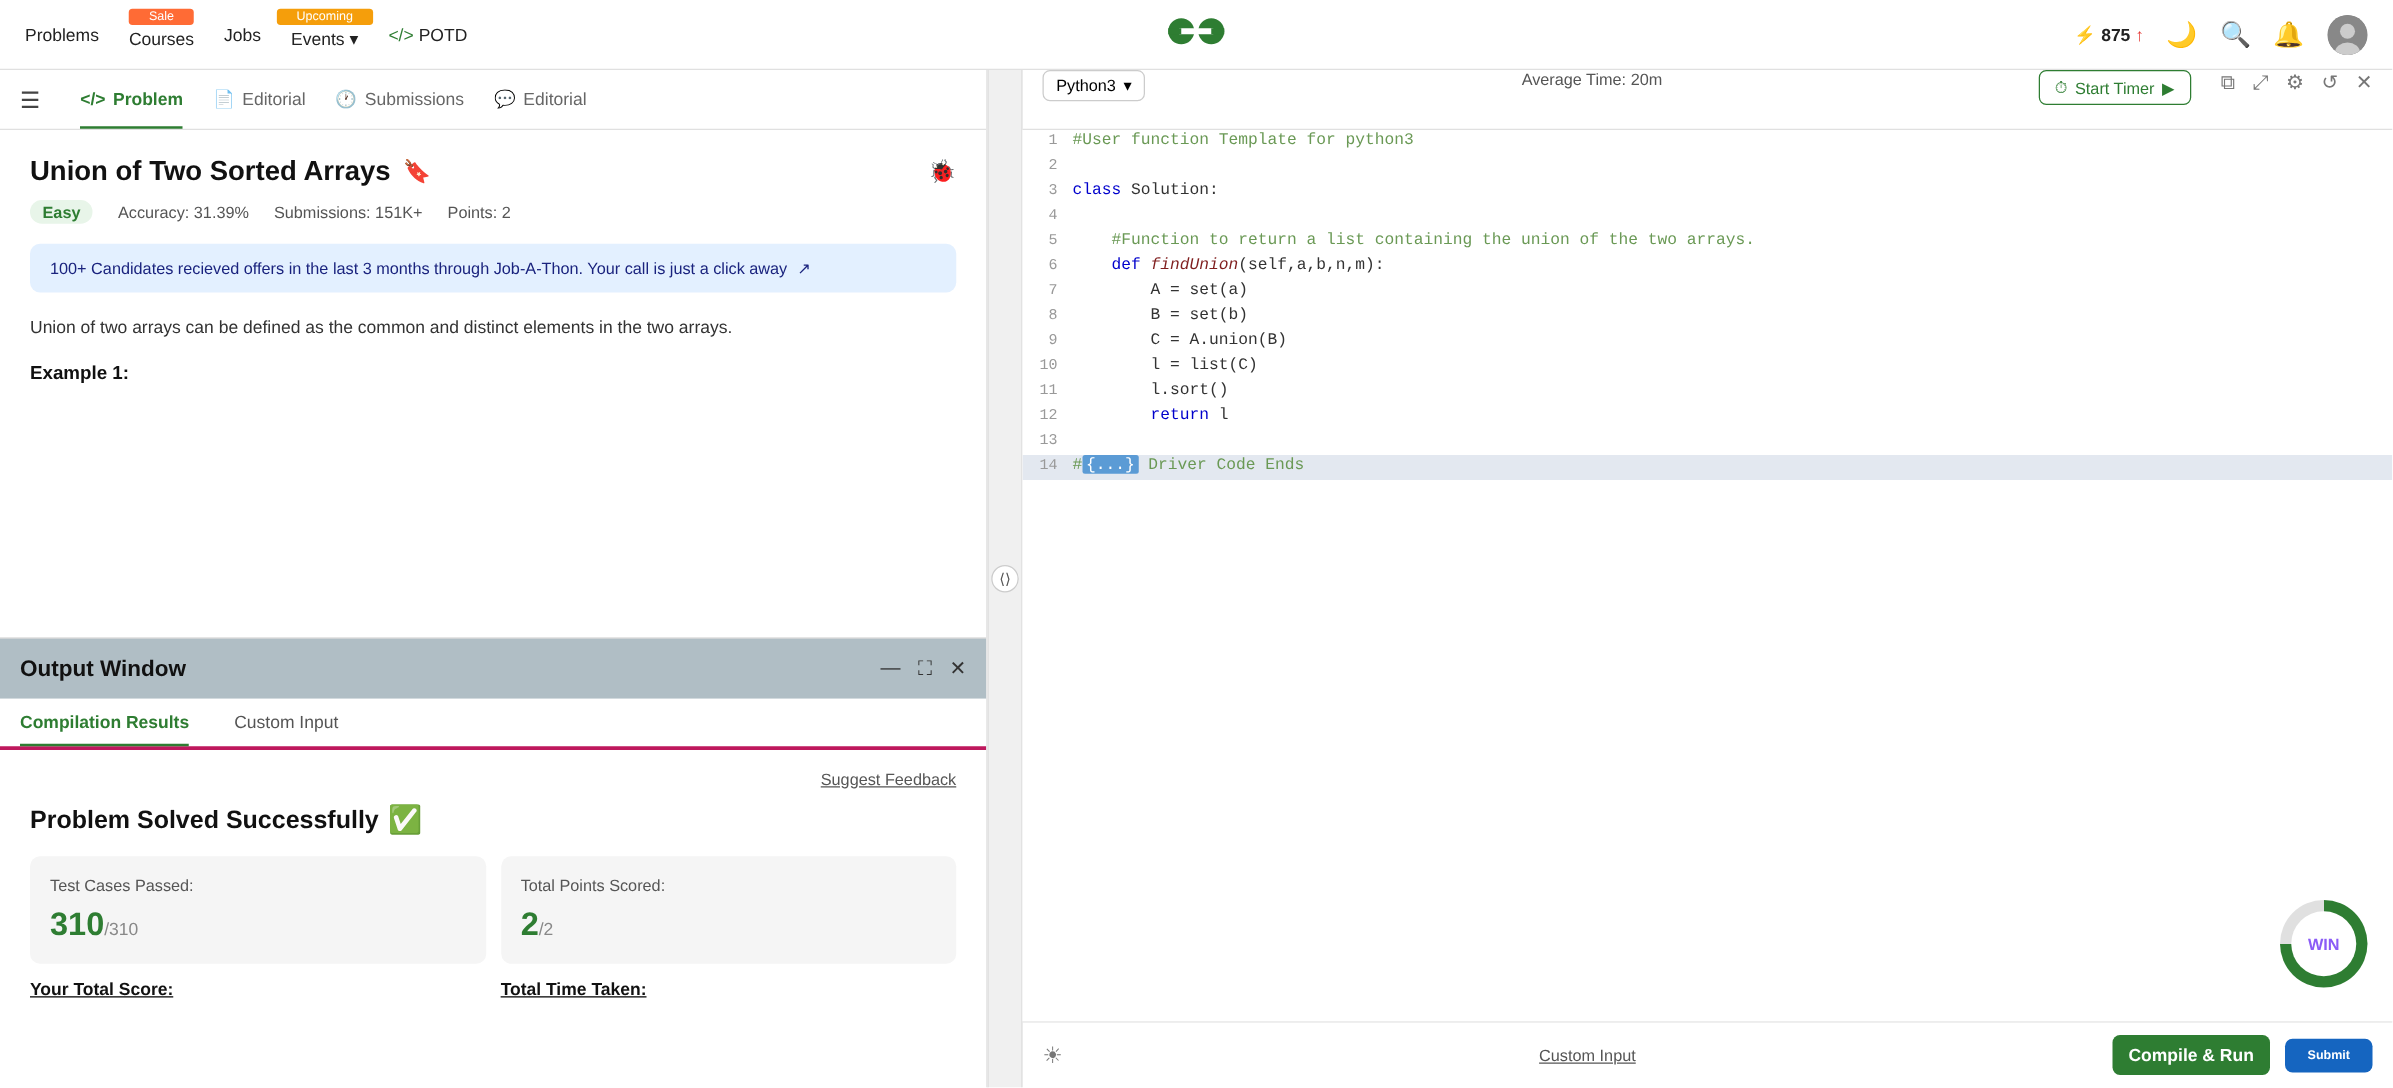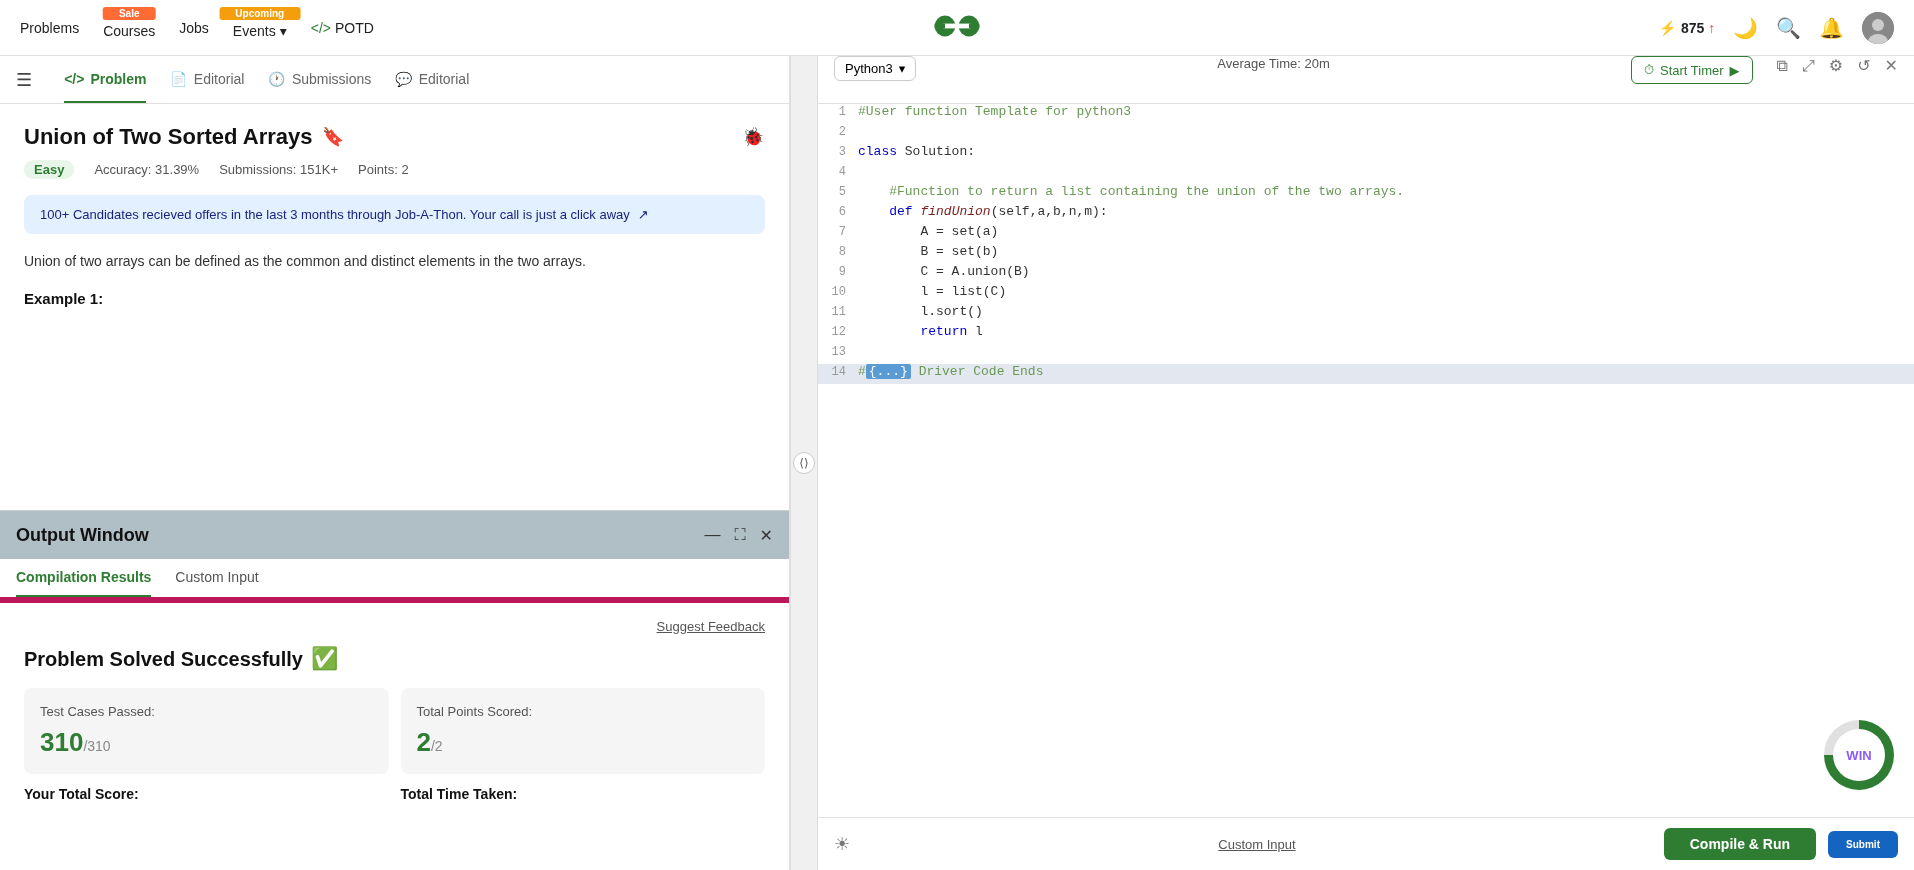--- a/index.html
+++ b/index.html
@@ -9,21 +9,21 @@
     .top-nav {
       display: flex; align-items: center; height: 56px;
       padding: 0 20px; border-bottom: 1px solid #e0e0e0;
       background: #fff; position: relative; z-index: 10;
     }
     .nav-logo { position: absolute; left: 50%; transform: translateX(-50%); }
     .nav-logo svg { width: 48px; height: 36px; }
     .nav-left { display: flex; align-items: center; gap: 24px; }
     .nav-right { margin-left: auto; display: flex; align-items: center; gap: 18px; }
     .nav-item { font-size: 14px; font-weight: 500; color: #222; cursor: pointer; position: relative; display: flex; align-items: center; gap: 4px; }
-    .badge { font-size: 10px; padding: 1px 16px; border-radius: 3px; font-weight: 700; position: absolute; top: -10px; left: 50%; transform: translateX(-50%); white-space: nowrap; }
+    .badge { font-size: 10px; padding: 1px 16px; border-radius: 3px; font-weight: 400; position: absolute; top: -10px; left: 50%; transform: translateX(-50%); white-space: nowrap; }
     .badge-sale { background: #ff6b35; color: #fff; }
     .badge-upcoming { background: #f59e0b; color: #fff; }
     .potd { display: flex; align-items: center; gap: 4px; font-size: 14px; font-weight: 500; color: #222; }
     .streak { display: flex; align-items: center; gap: 4px; font-size: 14px; font-weight: 600; color: #222; }
     .streak-icon { color: #f59e0b; }
     .nav-icon { font-size: 20px; color: #555; cursor: pointer; }
     .avatar { width: 32px; height: 32px; border-radius: 50%; background: #888; overflow: hidden; display: flex; align-items: center; justify-content: center; }
 
     
     .main-layout { display: flex; height: calc(870px - 56px); }
@@ -55,33 +55,33 @@
       background: #fff; border-top: 1px solid #ccc;
       display: flex; flex-direction: column; height: 360px;
     }
     .output-header {
       background: #b0bec5; display: flex; align-items: center; padding: 8px 16px; gap: 12px;
       height: 48px; justify-content: space-between;
     }
     .output-title { font-size: 18px; font-weight: 700; color: #111; }
     .output-icons { display: flex; align-items: center; gap: 14px; }
     .output-icon { font-size: 16px; color: #333; cursor: pointer; }
-    .output-tabs { display: flex; gap: 0; border-bottom: 6px solid #be185d; padding: 0 16px; background: #fff; }
+    .output-tabs { display: flex; gap: 12px; border-bottom: 3px solid #be185d; padding: 0 16px; background: #fff; }
     .output-tab { font-size: 14px; padding: 10px 0; margin-right: 24px; color: #555; cursor: pointer; border-bottom: 2px solid transparent; }
     .output-tab.active { color: #2e7d32; border-bottom: 2px solid #2e7d32; font-weight: 600; }
     .output-body { padding: 16px 24px; overflow-y: auto; flex: 1; }
     .suggest-feedback { text-align: right; font-size: 13px; color: #555; text-decoration: underline; cursor: pointer; margin-bottom: 12px; }
     .success-heading { font-size: 20px; font-weight: 700; color: #111; display: flex; align-items: center; gap: 8px; margin-bottom: 16px; }
     .check-circle { color: #2e7d32; font-size: 22px; }
     .stats-grid { display: grid; grid-template-columns: 1fr 1fr; gap: 12px; }
     .stat-card { background: #f5f5f5; border-radius: 8px; padding: 16px; }
     .stat-label { font-size: 13px; color: #555; margin-bottom: 8px; }
     .stat-value { font-size: 26px; font-weight: 700; color: #2e7d32; }
     .stat-total { font-size: 14px; color: #888; font-weight: 400; }
-    .stat-row { display: grid; grid-template-columns: 1fr 1fr; gap: 12px; margin-top: 12px; }
+    .stat-row { display: grid; grid-template-columns: 1fr 1fr; gap: 12px; margin-top: 12px; text-decoration: underline; }
     .stat-label2 { font-size: 14px; font-weight: 600; color: #111; }
 
     
     .drag-divider {
       width: 28px; background: #f0f0f0; display: flex; align-items: center; justify-content: center;
       cursor: col-resize; border-left: 1px solid #ddd; border-right: 1px solid #ddd; position: relative;
     }
     .drag-btn { width: 22px; height: 22px; border-radius: 50%; background: #fff; border: 1px solid #ccc; display: flex; align-items: center; justify-content: center; font-size: 12px; color: #555; cursor: pointer; }
 
     
@@ -99,21 +99,21 @@
     .line-num { width: 40px; text-align: right; padding-right: 12px; color: #999; font-size: 12px; user-select: none; flex-shrink: 0; padding-top: 1px; }
     .line-content { flex: 1; white-space: pre; color: #333; }
     .kw { color: #0000cc; font-weight: 500; }
     .fn { color: #7f1d1d; font-style: italic; }
     .comment { color: #6a9955; }
     .highlight-line { background: #e3e8f0; }
 
     
     .bottom-bar { display: flex; align-items: center; justify-content: flex-end; padding: 10px 16px; border-top: 1px solid #e0e0e0; gap: 12px; background: #fff; }
     .custom-input-link { font-size: 13px; color: #555; text-decoration: underline; cursor: pointer; margin-right: auto; }
-    .compile-btn { background: #2e7d32; color: #fff; border: none; border-radius: 6px; padding: 8px 26px; font-size: 14px; font-weight: 600; cursor: pointer; }
+    .compile-btn { background: #2e7d32; color: #fff; border: none; border-radius: 6px; padding: 8px 13px; font-size: 14px; font-weight: 600; cursor: pointer; }
     .submit-btn { background: #1565c0; color: #fff; border: none; border-radius: 6px; padding: 8px 18px; font-size: 10px; font-weight: 600; cursor: pointer; }
     .theme-icon { font-size: 18px; color: #777; cursor: pointer; margin-right: auto; }
 
     
     .win-widget {
       position: fixed; bottom: 80px; right: 20px;
       width: 70px; height: 70px; border-radius: 50%;
       background: conic-gradient(#2e7d32 75%, #e0e0e0 25%);
       display: flex; align-items: center; justify-content: center;
       cursor: pointer;

